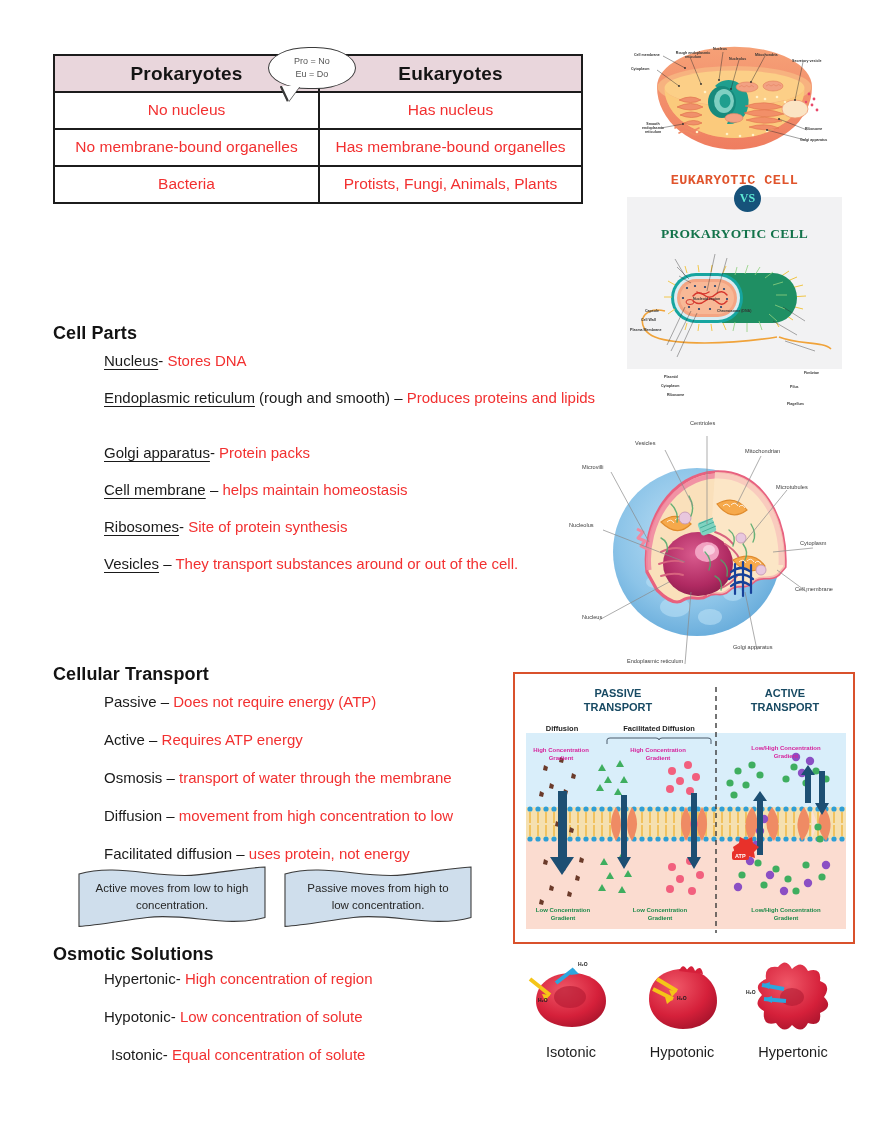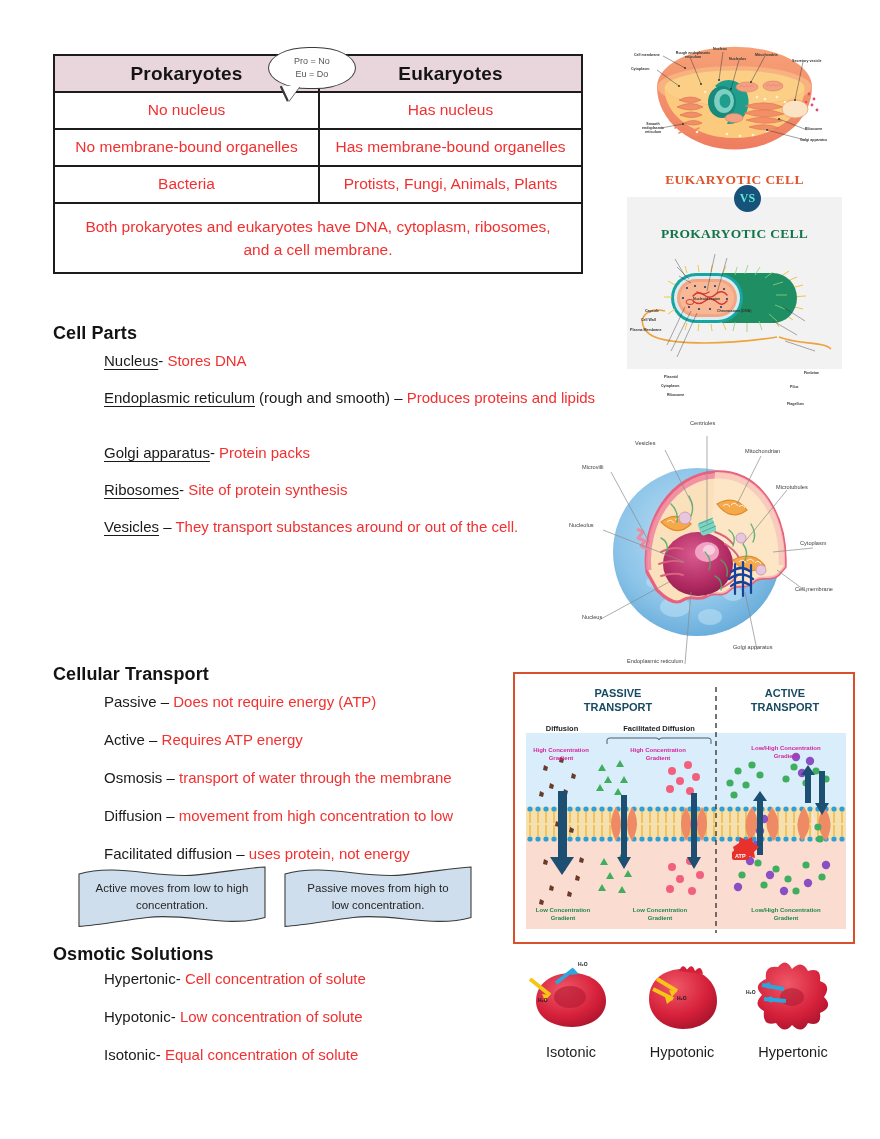--- a/index.html
+++ b/index.html
@@ -93,21 +93,21 @@
     text-align: center;
     font-size: 11.5px; color: #262626; line-height: 1.5;
     padding: 0 12px;
   }
 
   
   .euk-panel { position: absolute; left: 627px; top: 42px; width: 215px; height: 150px; }
   .euk-title {
     position: absolute; left: 0; right: 0; bottom: 4px;
     text-align: center;
-    font-family: Liberation Serif, serif;
+    font-family: Liberation Mono, monospace;
     font-weight: 700; font-size: 13.5px; color: #e0542c;
     letter-spacing: .4px;
   }
   .pro-panel {
     position: absolute; left: 627px; top: 197px;
     width: 215px; height: 172px;
     background: #f2f2f3;
   }
   .pro-title {
     position: absolute; left: 0; right: 0; top: 29px;
@@ -177,43 +177,43 @@
       <td class="c2">Has nucleus</td>
     </tr>
     <tr class="row-norm">
       <td class="c1">No membrane-bound organelles</td>
       <td class="c2">Has membrane-bound organelles</td>
     </tr>
     <tr class="row-norm">
       <td class="c1">Bacteria</td>
       <td class="c2">Protists, Fungi, Animals, Plants</td>
     </tr>
-    <tr>
-      <td class="merged" colspan="2">Both prokaryotes and eukaryotes have DNA, cytoplasm, ribosomes, and a cell membrane.</td>
-    </tr>
   </tbody>
     </table>
 
   <div class="bubble">
     <div class="bubble-line">Pro = No</div>
     <div class="bubble-line">Eu = Do</div>
     <div class="tail"></div>
   </div>
 
   <div class="sec-head" style="left:53px; top:323px;">Cell Parts</div>
 
   <div class="note-list" style="left:104px; top:353px;">
     <div class="note-line" style="margin-top:0px;">
       <span class="term u">Nucleus</span><span class="plain">- </span><span>Stores DNA</span>
     </div>
     <div class="note-line" style="margin-top:22px;">
       <span class="term u">Endoplasmic reticulum</span><span class="plain"> (rough and smooth)</span><span class="plain"> – </span><span>Produces proteins and lipids</span>
     </div>
     <div class="note-line" style="margin-top:40px;">
       <span class="term u">Golgi apparatus</span><span class="plain">- </span><span>Protein packs</span>
+    </div>
+    <div class="note-line" style="margin-top:22px;">
+      <span class="term u">Cell membrane</span><span class="plain"> – </span><span>helps maintain homeostasis</span>
     </div>
     <div class="note-line" style="margin-top:22px;">
       <span class="term u">Ribosomes</span><span class="plain">- </span><span>Site of protein synthesis</span>
     </div>
     <div class="note-line" style="margin-top:22px;">
       <span class="term u">Vesicles</span><span class="plain"> – </span><span>They transport substances around or out of the cell.</span>
     </div>
   </div>
 
   <div class="sec-head" style="left:53px; top:664px;">Cellular Transport</div>
@@ -253,26 +253,26 @@
     <div class="btext">
       <span>Passive moves from high to</span>
       <span>low concentration.</span>
     </div>
   </div>
 
   <div class="sec-head" style="left:53px; top:944px;">Osmotic Solutions</div>
 
   <div class="note-list" style="left:104px; top:971px;">
     <div class="note-line">
-      <span class="term">Hypertonic</span><span class="plain">- </span><span>Cell concentration of solute</span>
+      <span class="term">Hypertonic</span><span class="plain">- </span><span>High concentration of region</span>
     </div>
     <div class="note-line" style="margin-top:23px;">
       <span class="term">Hypotonic</span><span class="plain">- </span><span>Low concentration of solute</span>
     </div>
-    <div class="note-line" style="margin-top:23px;">
+    <div class="note-line" style="margin-top:23px;text-align:center;">
       <span class="term">Isotonic</span><span class="plain">- </span><span>Equal concentration of solute</span>
     </div>
   </div>
 
   <div class="euk-panel">
     <svg viewBox="0 0 215 132" width="215" height="132">
       <defs>
         <linearGradient id="cellg" x1="0" y1="0" x2="0" y2="1">
           <stop offset="0%" stop-color="#fcb96f"></stop>
           <stop offset="55%" stop-color="#f79a63"></stop>

